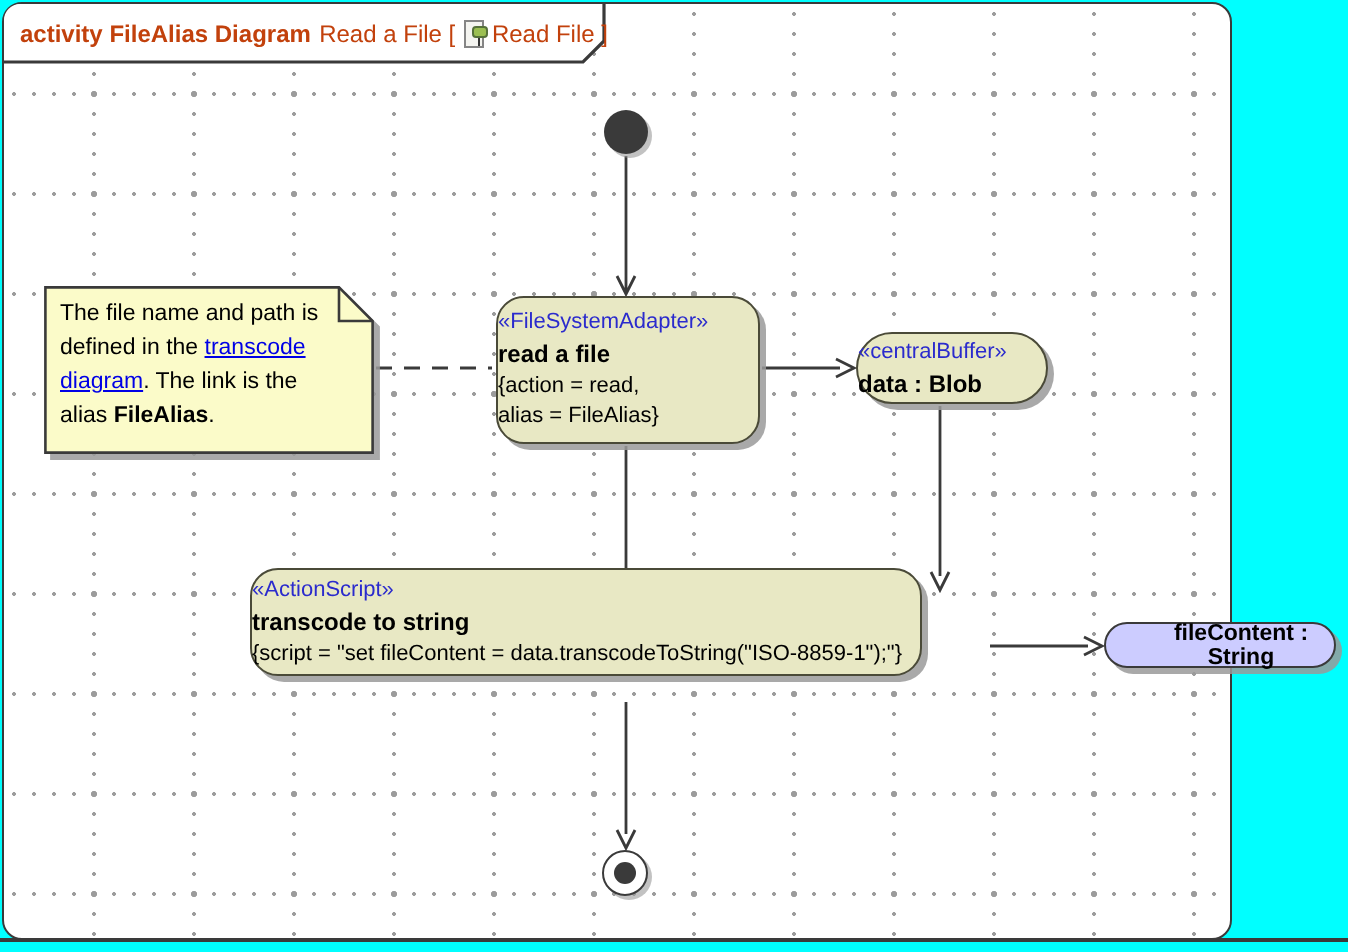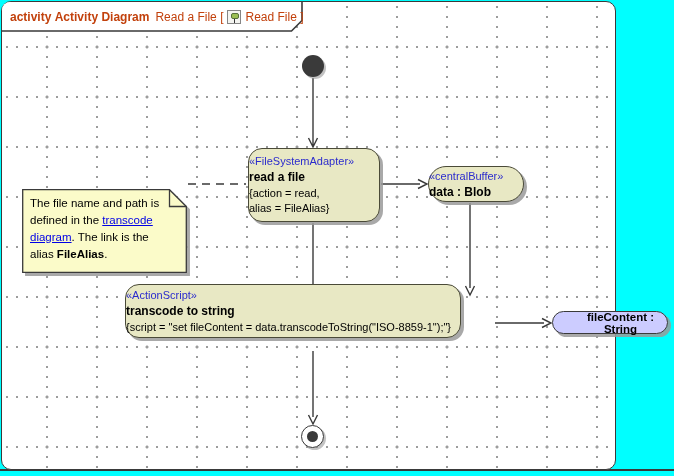--- a/index.html
+++ b/index.html
@@ -82,21 +82,21 @@
   .node-buffer{left:428px;top:166px;width:96px;height:36px;}
   .node-transcode{left:125px;top:284px;width:336px;height:54px;}
 
   .output-pin{
     left:552px;top:311px;width:116px;height:23px;
     background:var(--pin-fill,#CCCCFF);border:1.4px solid var(--border,#3A3A3A);
     font-size:11.5px;font-weight:bold;justify-content:center;padding-left:21px;
   }
 
   .note{position:absolute;left:22px;top:143px;width:168px;height:63px;z-index:5;
-    filter:drop-shadow(3px 3px 0 rgba(154,154,154,0.85));margin-top:46px;}
+    filter:drop-shadow(3px 3px 0 rgba(154,154,154,0.85));}
   .note svg{position:absolute;left:0;top:0;}
   .note-text{
     position:absolute;left:8px;top:6px;width:156px;
     font-size:11.5px;line-height:17px;color:#000;white-space:pre;
   }
   .note-link{color:var(--link,#0000E6);text-decoration:underline;cursor:pointer;}
   .bold{font-weight:bold;}
 </style>
 </head>
 <body style="--background: #00FFFF; --canvas: #FFFFFF; --border: #3A3A3A; --node-fill: #E8E8C4; --note-fill: #FBFBC9; --pin-fill: #CCCCFF; --stereotype: #2B2BCD; --link: #0000E6; --grid-dot: #9C9C9C;">
@@ -104,21 +104,21 @@
 <div class="bottom-edge"></div>
 
 <div class="canvas"></div>
 
 <div class="frame-tab">
   <svg width="302" height="30" viewBox="0 0 302 30">
     <path d="M0,0 H300 V18.5 L289.5,29 H0 Z" fill="#FFFFFF" stroke="none"></path>
     <path d="M300,0 V18.5 L289.5,29 H0" fill="none" stroke="#3A3A3A" stroke-width="1.6"></path>
   </svg>
   <div class="tab-text">
-    <span class="kw">activity</span><span> </span><span class="kw">Activity Diagram</span><span class="sep"></span><span>Read a File</span><span> </span><span>[</span><span class="diagram-icon"></span><span>Read File</span><span> </span><span>]</span>
+    <span class="kw">activity</span><span> </span><span class="kw">FileAlias Diagram</span><span class="sep"></span><span>Read a File</span><span> </span><span>[</span><span class="diagram-icon"></span><span>Read File</span><span> </span><span>]</span>
   </div>
 </div>
 
 <svg class="edges" width="674" height="476" viewBox="0 0 674 476">
   <path d="M313,78 V146 M308.5,138 L313,147 L317.5,138"></path>
   <path d="M381,184 H420 M418,179.5 L427,184 L418,188.5"></path>
   <path d="M313,223 V288 M308.5,286 L313,295 L317.5,286"></path>
   <path d="M470,203 V288 M465.5,286 L470,295 L474.5,286"></path>
   <path d="M495,323 H544 M542,318.5 L551,323 L542,327.5"></path>
   <path d="M313,351 V417 M308.5,415 L313,424 L317.5,415"></path>

